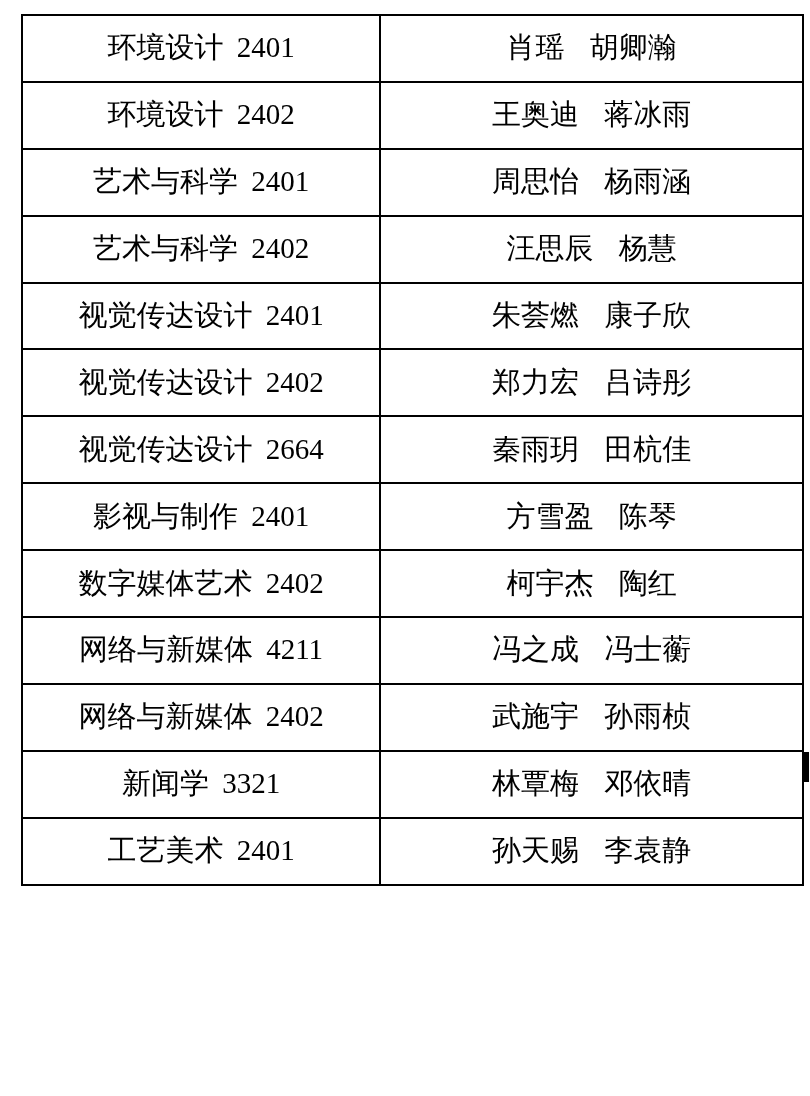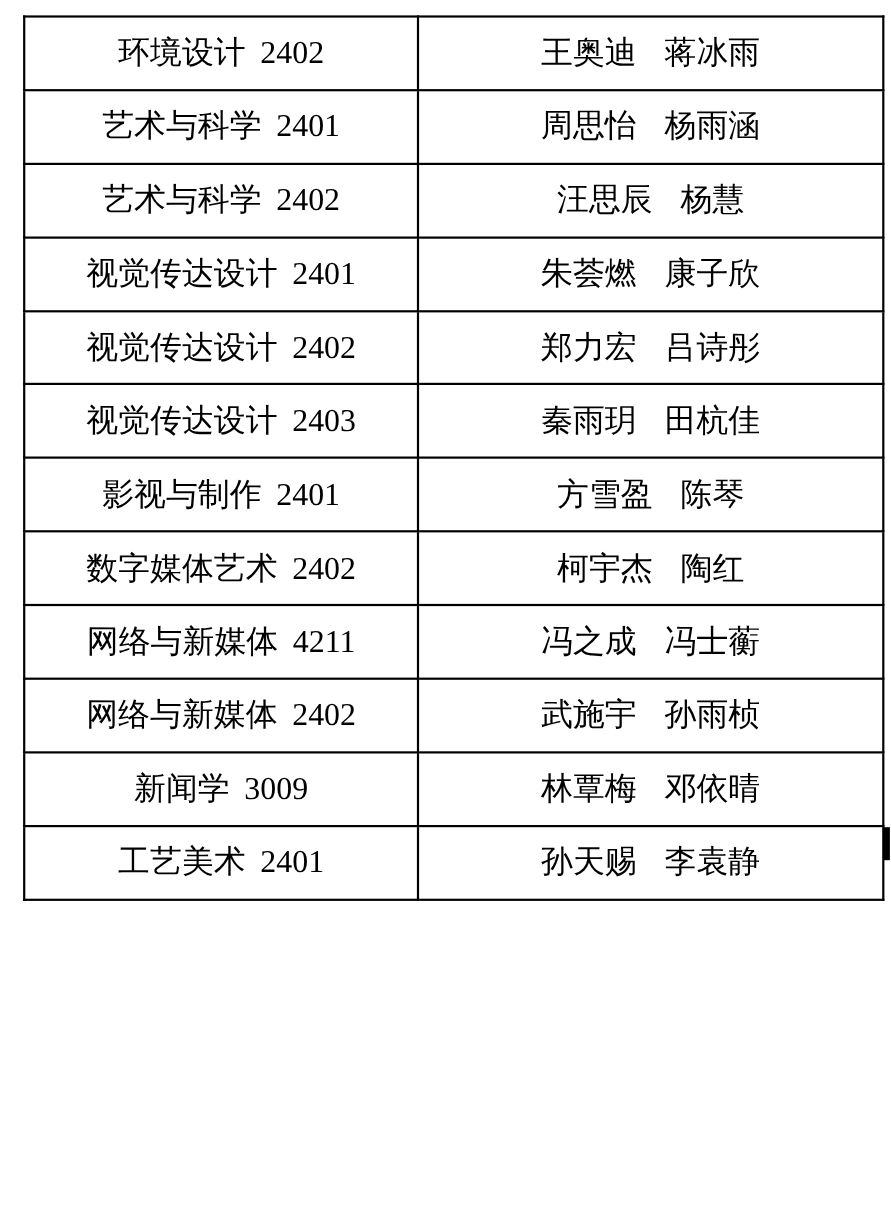--- a/index.html
+++ b/index.html
@@ -54,61 +54,65 @@
 
 <div class="page">
 
   <table class="roster">
     <colgroup>
       <col style="width:358px">
       <col style="width:423px">
     </colgroup>
     <tbody>
       <tr>
+        <td class="col-class">环境设计 2401</td>
+        <td class="col-names">肖瑶 胡卿瀚</td>
+      </tr>
+      <tr>
         <td class="col-class">环境设计 2402</td>
         <td class="col-names">王奥迪 蒋冰雨</td>
       </tr>
       <tr>
         <td class="col-class">艺术与科学 2401</td>
         <td class="col-names">周思怡 杨雨涵</td>
       </tr>
       <tr>
         <td class="col-class">艺术与科学 2402</td>
         <td class="col-names">汪思辰 杨慧</td>
       </tr>
       <tr>
         <td class="col-class">视觉传达设计 2401</td>
         <td class="col-names">朱荟燃 康子欣</td>
       </tr>
       <tr>
         <td class="col-class">视觉传达设计 2402</td>
         <td class="col-names">郑力宏 吕诗彤</td>
       </tr>
       <tr>
-        <td class="col-class">视觉传达设计 2403</td>
+        <td class="col-class">视觉传达设计 2664</td>
         <td class="col-names">秦雨玥 田杭佳</td>
       </tr>
       <tr>
         <td class="col-class">影视与制作 2401</td>
         <td class="col-names">方雪盈 陈琴</td>
       </tr>
       <tr>
         <td class="col-class">数字媒体艺术 2402</td>
         <td class="col-names">柯宇杰 陶红</td>
       </tr>
       <tr>
         <td class="col-class">网络与新媒体 4211</td>
         <td class="col-names">冯之成 冯士蘅</td>
       </tr>
       <tr>
         <td class="col-class">网络与新媒体 2402</td>
         <td class="col-names">武施宇 孙雨桢</td>
       </tr>
       <tr>
-        <td class="col-class">新闻学 3009</td>
+        <td class="col-class">新闻学 3321</td>
         <td class="col-names">林覃梅 邓依晴</td>
       </tr>
       <tr>
         <td class="col-class">工艺美术 2401</td>
         <td class="col-names">孙天赐 李袁静</td>
       </tr>
     </tbody>
   </table>
 
   <div class="cursor-mark"></div>

